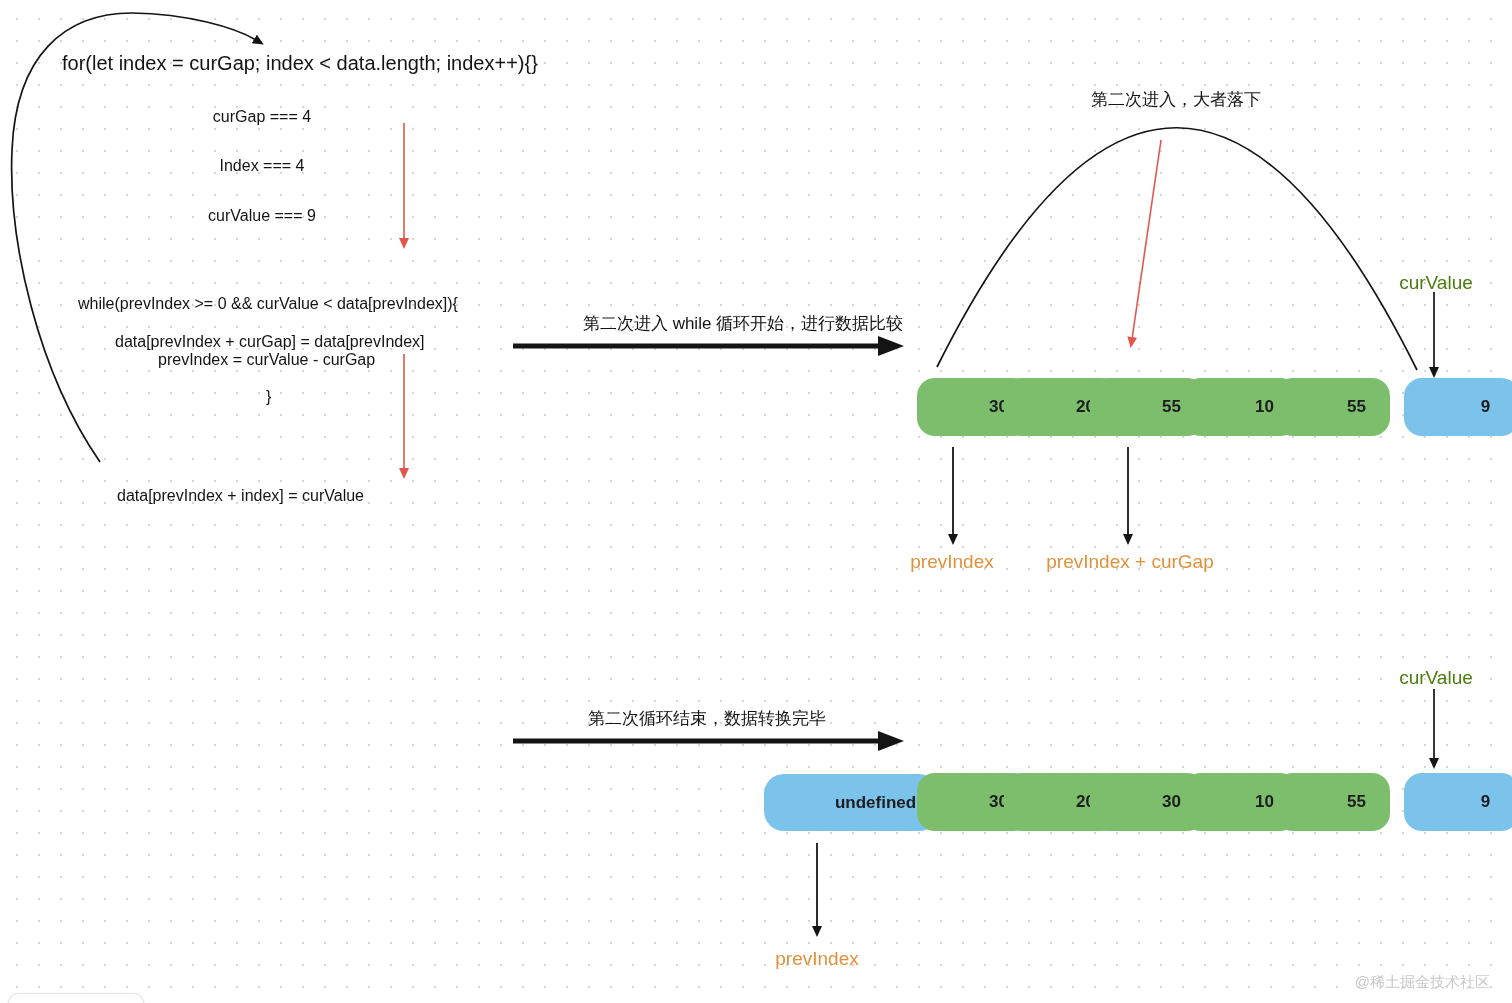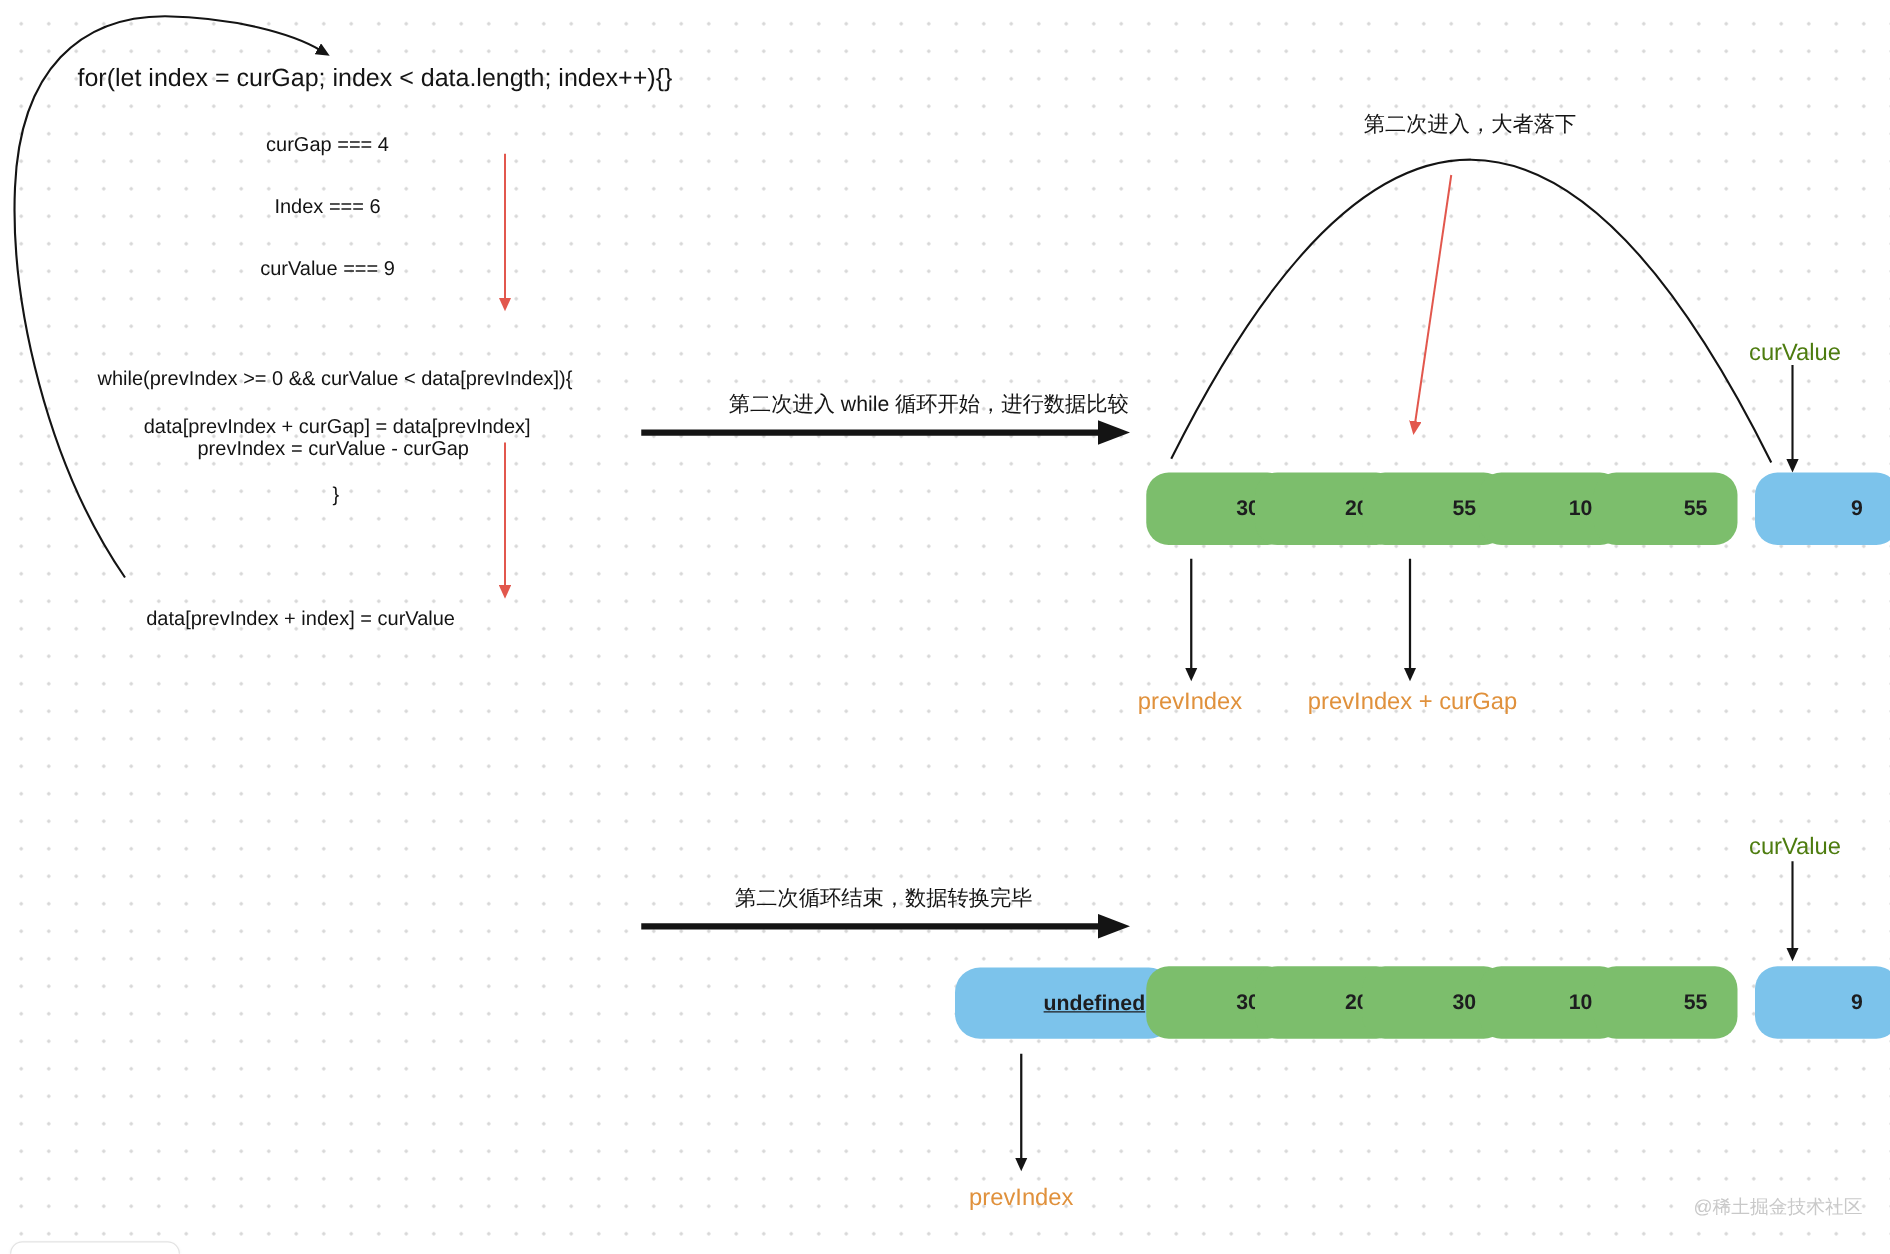--- a/index.html
+++ b/index.html
@@ -18,25 +18,25 @@
   .centered{transform:translateX(-50%);}
   .small-label{font-size:19px;color:#4d7c0f;}
   .orange{font-size:19px;color:var(--orange,#E0913C);}
   .box{
     position:absolute;width:67px;height:58px;border-radius:18px;
     display:flex;align-items:center;justify-content:center;
     font-size:17px;font-weight:600;color:#1d1d1f;padding-left:48px;
   }
   .box.green{background:var(--green,#7CBE6C);}
   .box.blue{background:var(--blue,#7CC3EB);}
-  .box.wide{width:127px;height:57px;border-radius:20px;text-decoration:underline;}
+  .box.wide{width:127px;height:57px;border-radius:20px;}
   svg.overlay{position:absolute;left:0;top:0;pointer-events:none;}
   .stroke-black{stroke:#141414;fill:none;}
   .stroke-red{stroke:var(--red,#E2574D);fill:none;}
-  .watermark{font-size:15px;color:#c9c9c9;}
+  .watermark{font-size:15px;color:#c9c9c9;margin-top:17px;}
   .toolbar-stub{
     position:absolute;left:8px;top:993px;width:134px;height:26px;
     background:#fff;border:1px solid #e3e3e3;border-radius:10px;
     box-shadow:0 1px 3px rgba(0,0,0,0.06);
   }
 </style>
 </head>
 <body>
 
 <svg class="overlay" width="1512" height="1003" viewBox="0 0 1512 1003">
@@ -72,21 +72,21 @@
   <path d="M 513 741 L 881 741" class="stroke-black" stroke-width="5" marker-end="url(#mBig)"></path>
 
   <path d="M 1434 689 L 1434 760" class="stroke-black" stroke-width="1.7" marker-end="url(#mSmall)"></path>
 
   <path d="M 817 843 L 817 928" class="stroke-black" stroke-width="1.8" marker-end="url(#mSmall)"></path>
 </svg>
 
 <div class="abs code for-line" style="left:62px;top:52px">for(let index = curGap; index &lt; data.length; index++){}</div>
 
 <div class="abs code centered" style="left:262px;top:108px">curGap === 4</div>
-<div class="abs code centered" style="left:262px;top:157px">Index === 6</div>
+<div class="abs code centered" style="left:262px;top:157px">Index === 4</div>
 <div class="abs code centered" style="left:262px;top:207px">curValue === 9</div>
 
 <div class="abs code" style="left:78px;top:295px">while(prevIndex &gt;= 0 &amp;&amp; curValue &lt; data[prevIndex]){</div>
 <div class="abs code" style="left:115px;top:333px">data[prevIndex + curGap] = data[prevIndex]</div>
 <div class="abs code" style="left:158px;top:351px">prevIndex = curValue - curGap</div>
 <div class="abs code" style="left:266px;top:388px">}</div>
 <div class="abs code" style="left:117px;top:487px">data[prevIndex + index] = curValue</div>
 
 <div class="abs cn centered" style="left:743px;top:312px">第二次进入 while 循环开始，进行数据比较</div>
 <div class="abs cn centered" style="left:1176px;top:88px">第二次进入，大者落下</div>

